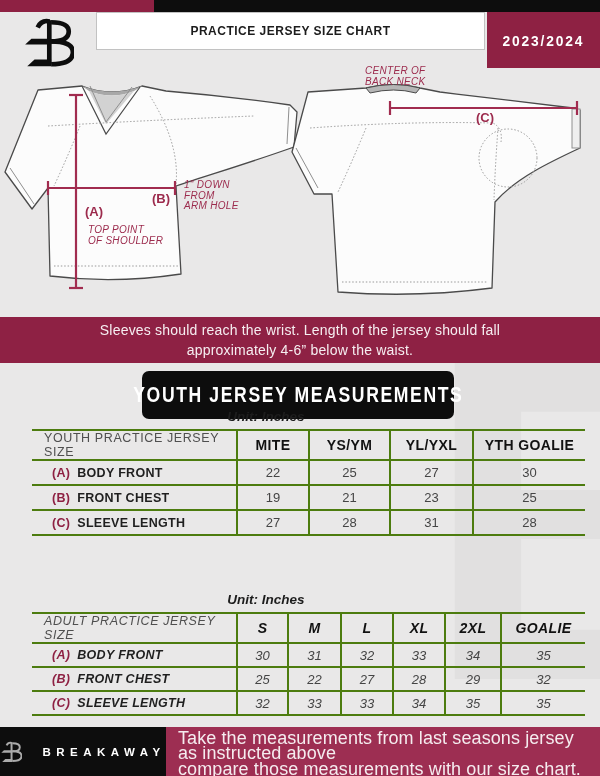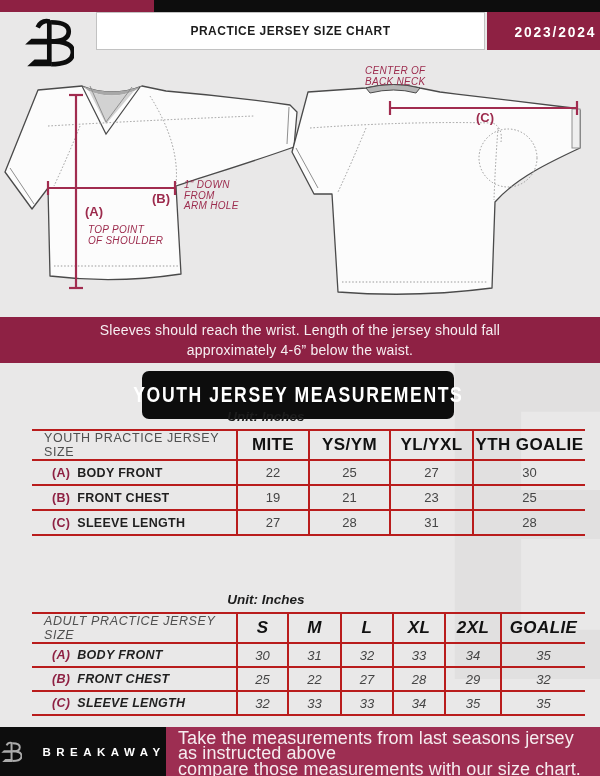--- a/index.html
+++ b/index.html
@@ -7,22 +7,22 @@
   #canvas{position:relative;width:600px;height:776px;background:#e9e8e8;overflow:hidden;}
 
   
   .topbar{position:absolute;top:0;left:0;width:600px;height:12px;display:flex;z-index:2;}
   .topbar .m{width:154px;height:12px;background:#8e2143;}
   .topbar .k{flex:1;height:12px;background:#0d0d0d;}
 
   .title-box{position:absolute;left:96px;top:12px;width:389px;height:38px;background:#ffffff;
     border:1px solid #c2c2c2;box-sizing:border-box;display:flex;align-items:center;justify-content:center;z-index:2;}
   .title-box span{font-size:12px;font-weight:700;color:#1c1c1c;letter-spacing:.5px;white-space:nowrap;}
-  .year-box{position:absolute;left:487px;top:12px;width:113px;height:38px;background:#8e2143;
-    display:flex;align-items:center;justify-content:flex-end;z-index:2;}
+  .year-box{position:absolute;left:487px;top:12px;width:113px;height:56px;background:#8e2143;
+    display:flex;align-items:center;justify-content:center;z-index:2;}
   .year-box span{display:inline-block;font-size:15px;font-weight:800;color:#fff;letter-spacing:2px;transform:scaleX(.92);}
 
   
   .logo{position:absolute;left:22px;top:15px;z-index:3;}
 
   
   .meas-label{position:absolute;color:#9c2b4d;font-weight:800;font-size:13px;z-index:4;}
   .meas-caption{position:absolute;color:#9c2b4d;font-style:italic;font-size:10px;line-height:10.5px;
     letter-spacing:.3px;white-space:pre-line;z-index:4;font-weight:500;}
   .jersey-svg{position:absolute;z-index:1;}
@@ -34,25 +34,25 @@
   .note-banner div{color:#f6eef1;font-size:14px;line-height:20.5px;text-align:center;white-space:pre-line;letter-spacing:.2px;}
 
   
   .sec-title{position:absolute;left:142px;width:312px;height:48px;background:#0d0d0d;border-radius:7px;
     display:flex;align-items:center;justify-content:center;z-index:2;}
   .sec-title span{display:inline-block;color:#fff;font-size:22px;font-weight:800;letter-spacing:2px;transform:scaleX(.8);white-space:nowrap;}
   .unit{position:absolute;left:0;width:532px;text-align:center;font-size:13.5px;font-style:italic;font-weight:700;color:#1d1d1d;z-index:2;}
 
   
   table.size{position:absolute;left:32px;width:553px;border-collapse:collapse;table-layout:fixed;z-index:2;}
-  table.size td,table.size th{border:2px solid #b91c1c;padding:0;vertical-align:middle;background:transparent;}
+  table.size td,table.size th{border:2px solid #4d7c0f;padding:0;vertical-align:middle;background:transparent;}
   table.size tr>*:first-child{border-left:none;}
   table.size tr>*:last-child{border-right:none;}
   table.size .lbl-h{font-size:12.5px;color:#4f4f4f;letter-spacing:.6px;text-align:left;padding-left:12px;font-weight:400;}
-  table.size th{font-size:17px;color:#111;font-weight:800;text-align:center;letter-spacing:.4px;}
+  table.size th{font-size:14px;color:#111;font-weight:800;text-align:center;letter-spacing:.4px;}
   table.size td.val{font-size:13px;color:#454545;text-align:center;}
   table.size td.row-lbl{text-align:left;padding-left:20px;font-size:12.5px;color:#1f1f1f;letter-spacing:.3px;font-weight:600;}
   table.size td.row-lbl .key{color:#8e2143;font-weight:800;margin-right:7px;}
   #youth-table td,#youth-table th{height:23px;}
   #adult-table td,#adult-table th{height:22px;}
 
   
   .watermark{position:absolute;left:424px;top:330px;font-size:460px;line-height:380px;font-weight:700;
     color:#e1e0e0;z-index:0;user-select:none;}
 

